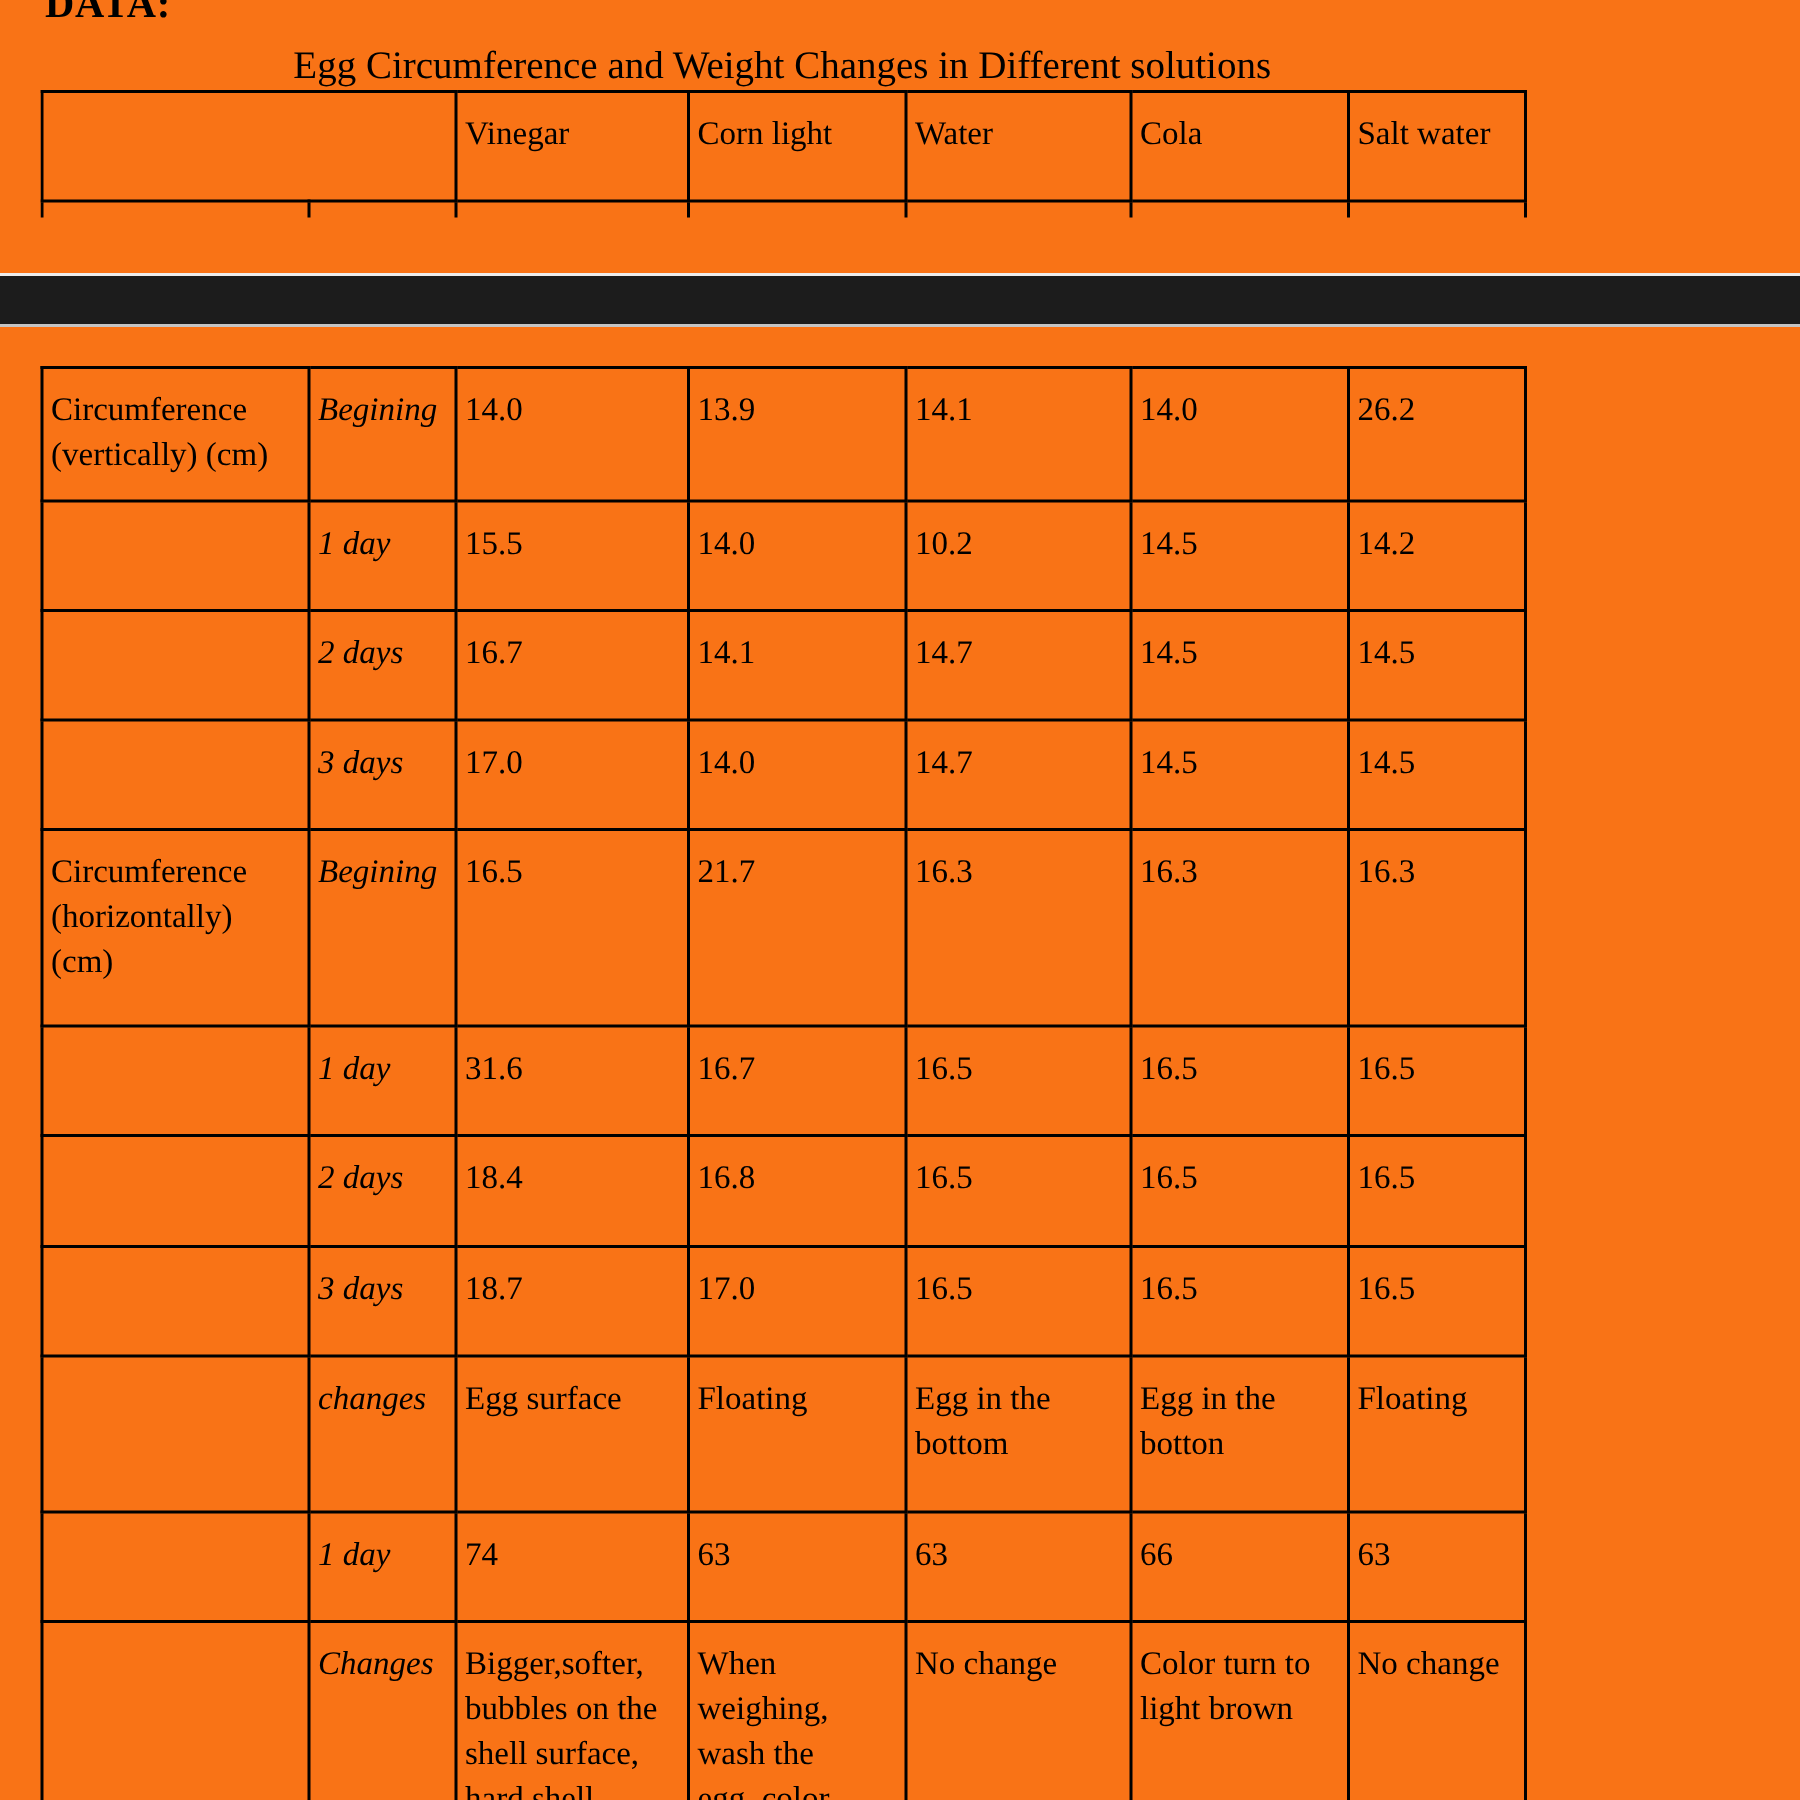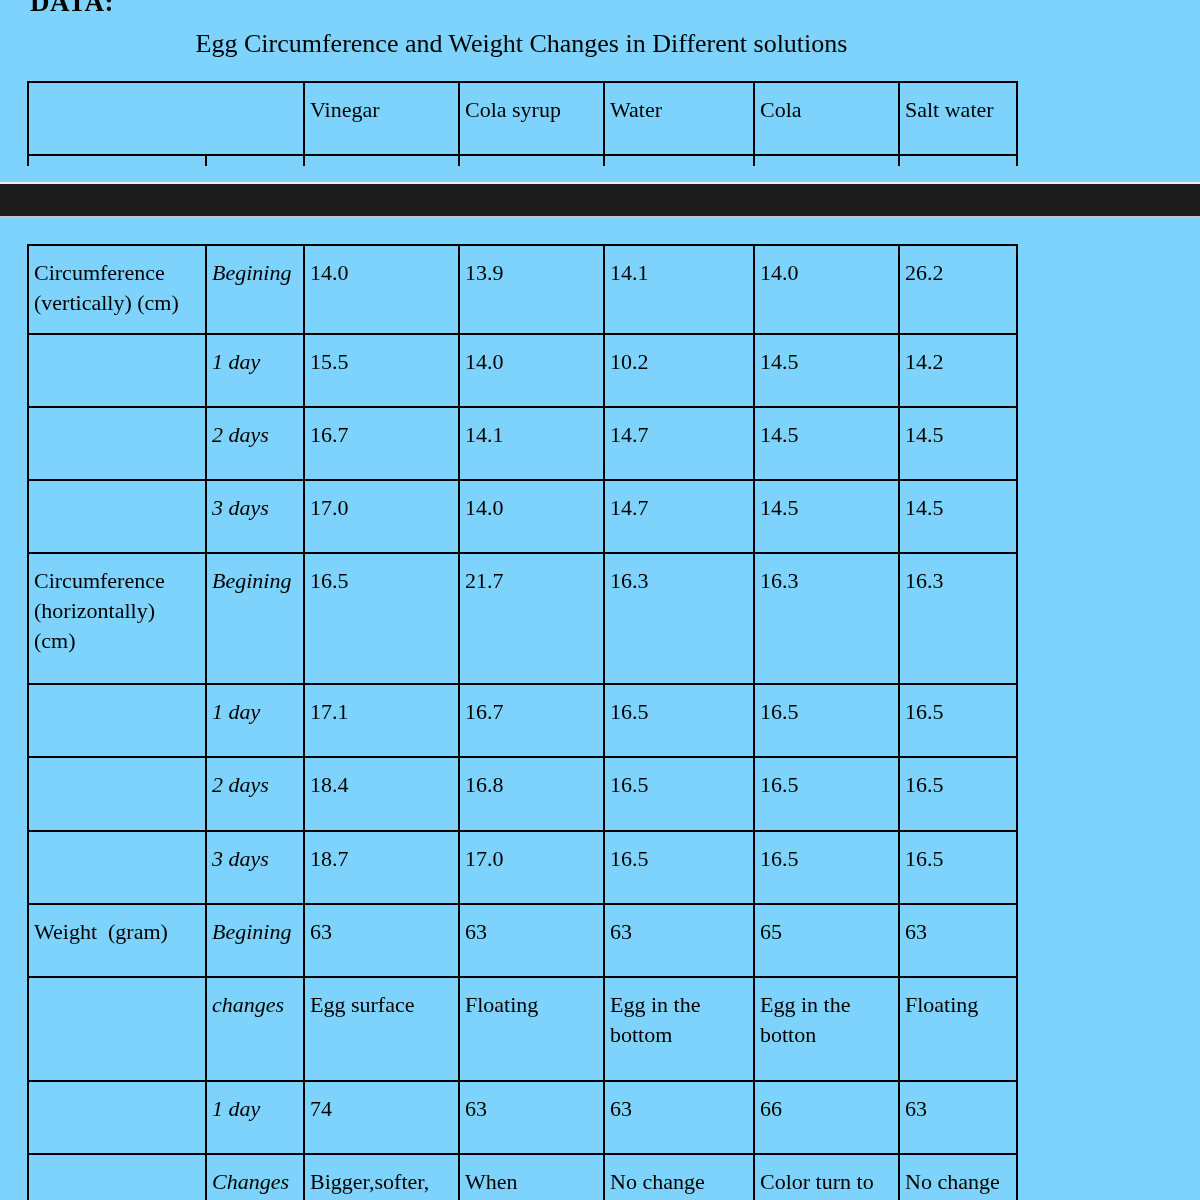--- a/index.html
+++ b/index.html
@@ -5,21 +5,21 @@
   html, body {
     margin: 0;
     padding: 0;
     background: #ffffff;
   }
   #screen {
     position: relative;
     width: 1200px;
     height: 1200px;
     overflow: hidden;
-    background: #7dd3fc;
+    background: #f97316;
     font-family: "Liberation Serif", "DejaVu Serif", serif;
     color: #000000;
   }
   .doc-heading {
     position: absolute;
     top: -13px;
     left: 30px;
     font-size: 27px;
     font-weight: bold;
     letter-spacing: 0.5px;
@@ -45,21 +45,21 @@
     padding: 12px 2px 2px 5px;
     font-size: 22px;
     line-height: 30px;
     white-space: pre-line;
     overflow: hidden;
   }
   td.sub-col { padding-left: 3px; font-style: italic; }
   .frag-top {
     position: absolute;
     left: 27px;
-    top: 81px;
+    top: 60px;
     width: 993px;
     height: 85px;
     overflow: hidden;
   }
   .frag-top td.clipped { border-bottom: 0; }
   .frag-main {
     position: absolute;
     left: 27px;
     top: 244px;
     width: 993px;
@@ -100,21 +100,21 @@
           <col style="width:155px">
         <col style="width:145px">
           <col style="width:150px">
           <col style="width:145px">
           <col style="width:118px">
       </colgroup>
       <tbody>
           <tr class="hdr">
         <td colspan="2"></td>
         <td>Vinegar</td>
-        <td>Cola syrup</td>
+        <td>Corn light</td>
         <td>Water</td>
         <td>Cola</td>
         <td>Salt water</td>
       </tr>
       <tr class="hclip">
         <td class="clipped"></td>
         <td class="clipped"></td>
         <td class="clipped"></td>
         <td class="clipped"></td>
         <td class="clipped"></td>
@@ -193,21 +193,21 @@
         <td>16.5</td>
         <td>21.7</td>
         <td>16.3</td>
         <td>16.3</td>
         <td>16.3</td>
       </tr>
 
       <tr class="h57">
         <td></td>
         <td class="sub-col">1 day</td>
-        <td>17.1</td>
+        <td>31.6</td>
         <td>16.7</td>
         <td>16.5</td>
         <td>16.5</td>
         <td>16.5</td>
       </tr>
 
       <tr class="h58">
         <td></td>
         <td class="sub-col">2 days</td>
         <td>18.4</td>
@@ -220,29 +220,20 @@
       <tr class="h57">
         <td></td>
         <td class="sub-col">3 days</td>
         <td>18.7</td>
         <td>17.0</td>
         <td>16.5</td>
         <td>16.5</td>
         <td>16.5</td>
       </tr>
 
-      <tr class="h57">
-        <td>Weight&nbsp; (gram)</td>
-        <td class="sub-col">Begining</td>
-        <td>63</td>
-        <td>63</td>
-        <td>63</td>
-        <td>65</td>
-        <td>63</td>
-      </tr>
 
       <tr class="h88">
         <td></td>
         <td class="sub-col">changes</td>
         <td>Egg surface</td>
         <td>Floating</td>
         <td>Egg in the
 bottom</td>
         <td>Egg in the
 botton</td>

